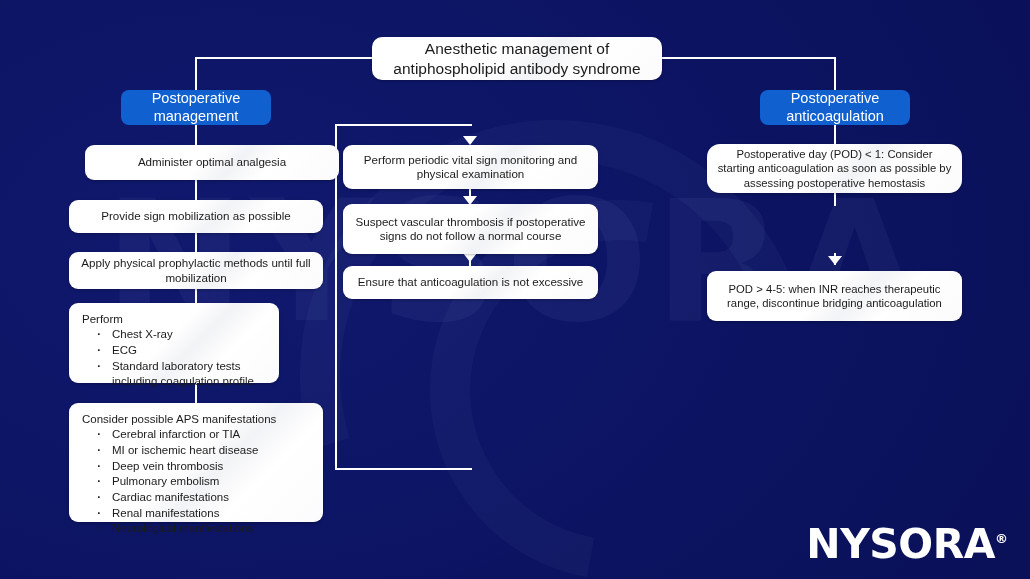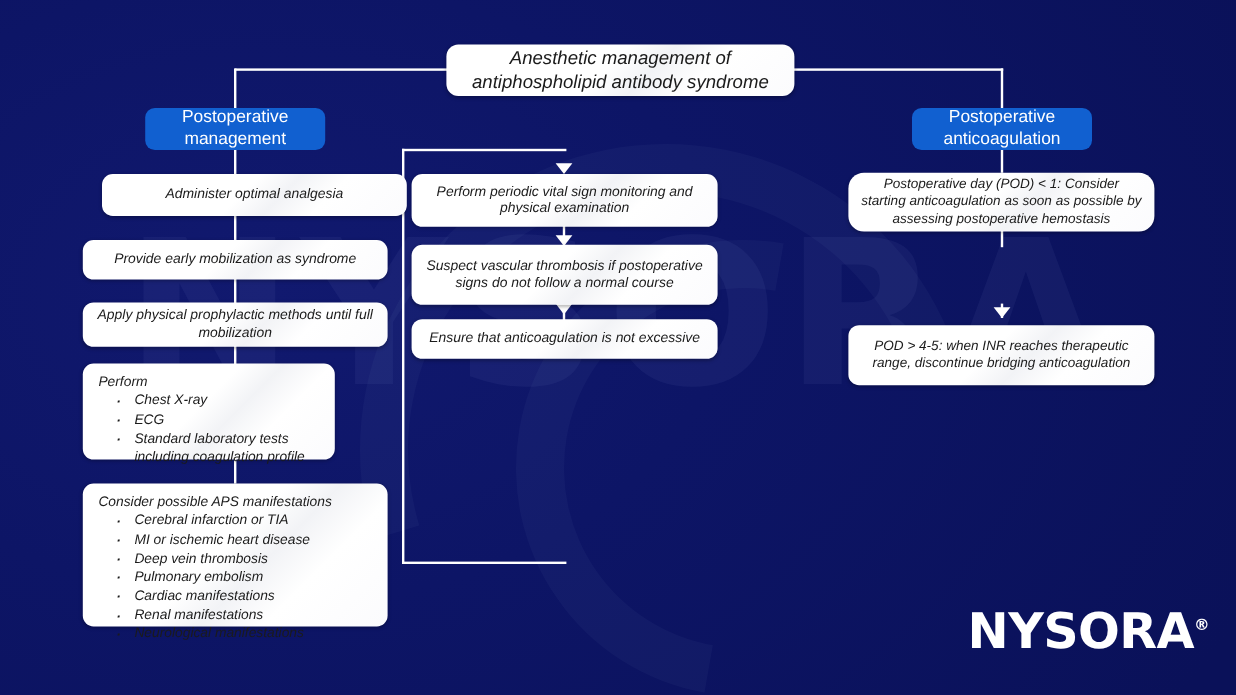--- a/index.html
+++ b/index.html
@@ -80,21 +80,20 @@
     background: linear-gradient(135deg, #ffffff 0%, #ffffff 46%, #f2f3f6 58%, #ffffff 72%, #fbfbfd 100%);
     border-radius: 9px;
     color: #1b1b1b;
     display: flex;
     align-items: center;
     justify-content: center;
     text-align: center;
     line-height: 1.25;
     padding: 5px 10px;
     box-shadow: 0 1px 3px rgba(0,0,0,0.28);
-    font-style: italic;
   }
 
   .title-box {
     font-size: 15.5px;
     border-radius: 10px;
   }
 
   .header-box {
     position: absolute;
     box-sizing: border-box;
@@ -142,21 +141,21 @@
     line-height: 1.32;
   }
 
   .t11 { font-size: 11.3px; }
   .t115 { font-size: 11.6px; }
 
   
   .logo {
     position: absolute;
     right: 22px;
-    bottom: 32px;
+    bottom: 14px;
     color: #ffffff;
     font-family: "DejaVu Sans", sans-serif;
     font-weight: 700;
     font-size: 41px;
     letter-spacing: -0.5px;
     line-height: 1;
     white-space: nowrap;
   }
   .logo sup {
     font-size: 13px;
@@ -219,21 +218,21 @@
       <div>Postoperative</div>
       <div>anticoagulation</div>
     </div>
   </div>
 
   <div class="box t115" style="left:85px; top:145px; width:254px; height:35px;">
     <span>Administer optimal analgesia</span>
   </div>
 
   <div class="box t115" style="left:69px; top:200px; width:254px; height:33px;">
-    <span>Provide early mobilization as syndrome</span>
+    <span>Provide sign mobilization as possible</span>
   </div>
 
   <div class="box t115" style="left:69px; top:252px; width:254px; height:37px;text-align:center;">
     <span>Apply physical prophylactic methods until full mobilization</span>
   </div>
 
   <div class="box box-list" style="left:69px; top:303px; width:210px; height:80px;">
     <div class="list-head">Perform</div>
     <ul class="bullets">
       <li>Chest X-ray</li>

